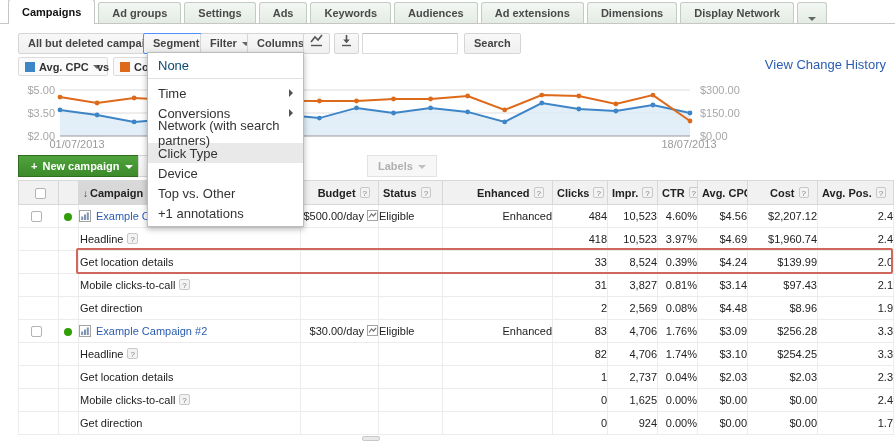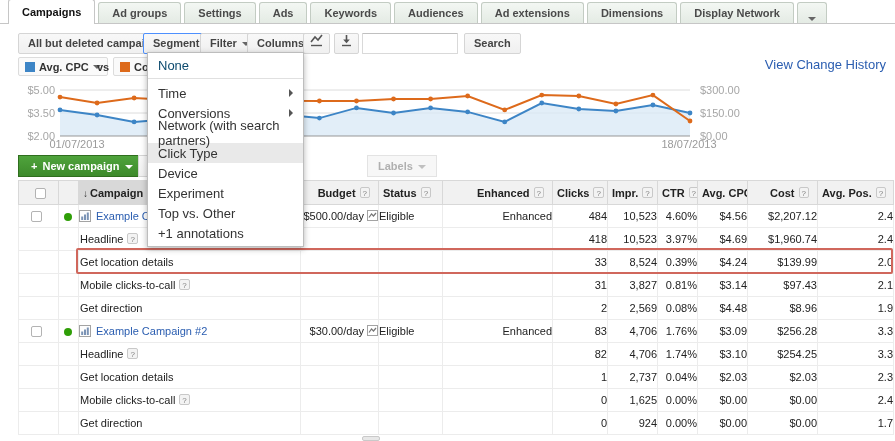--- a/index.html
+++ b/index.html
@@ -434,22 +434,19 @@
       <div class="menu-item">
         <span>Network (with search partners)</span>
       </div>
       <div class="menu-item hl">
         <span>Click Type</span>
       </div>
       <div class="menu-item">
         <span>Device</span>
       </div>
       <div class="menu-item">
-        <span>Experiment</span>
-      </div>
-      <div class="menu-item">
         <span>Top vs. Other</span>
       </div>
       <div class="menu-item">
         <span>+1 annotations</span>
       </div>
     </div>
 </div>
 
 </body></html>

